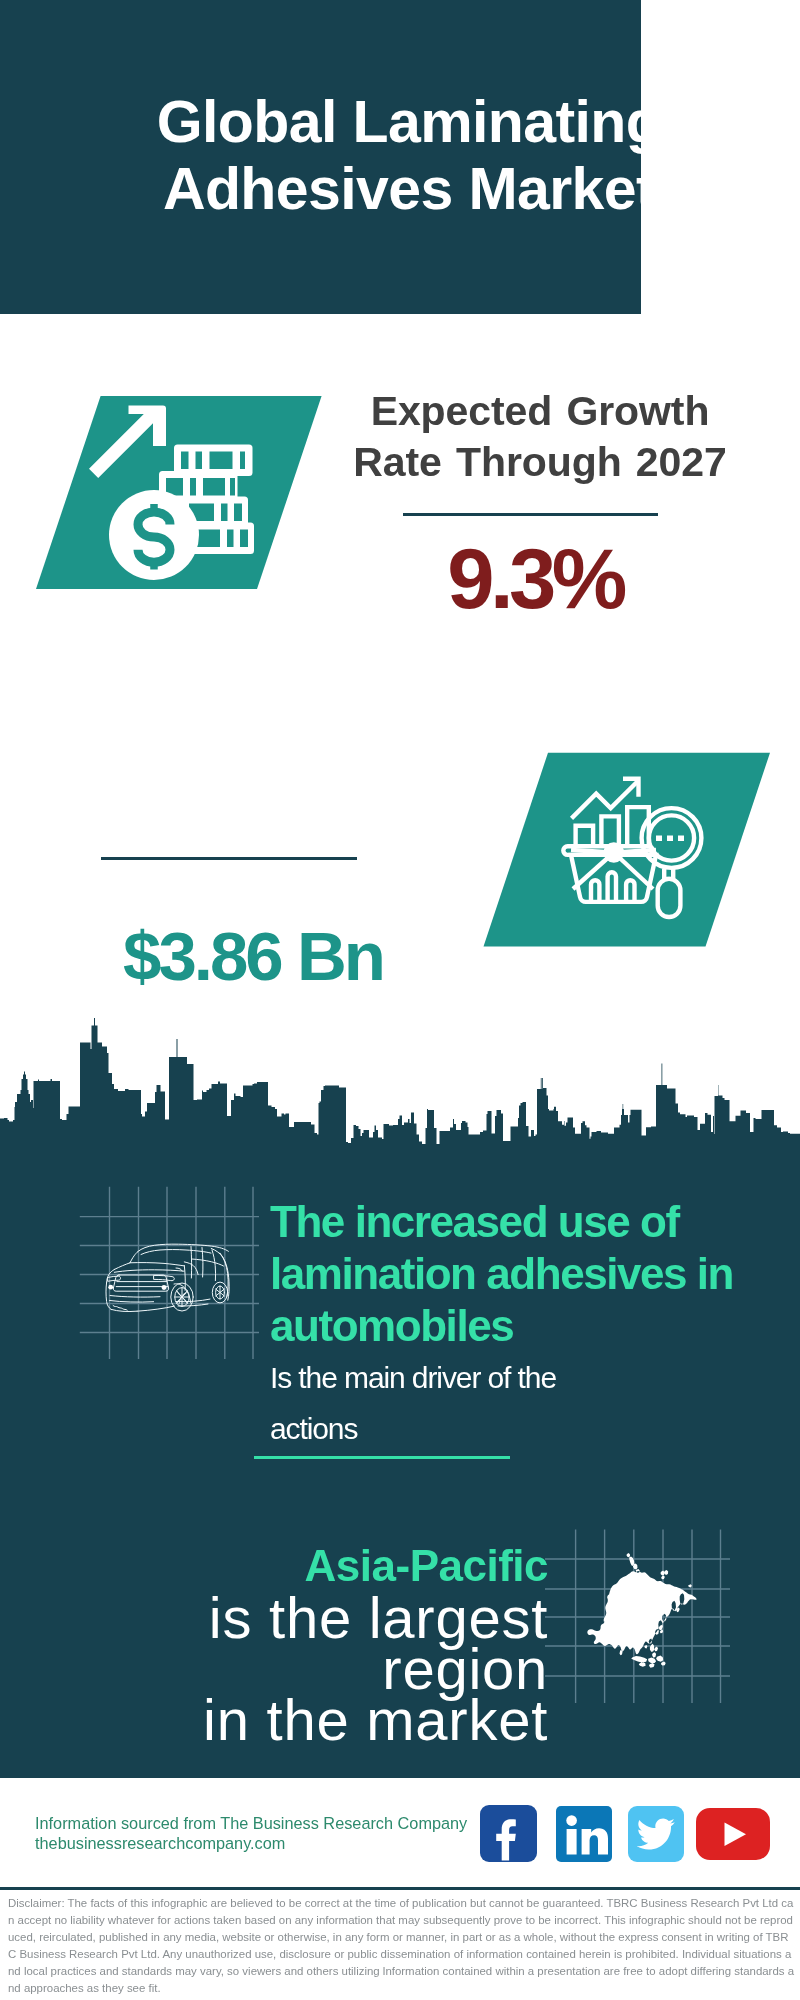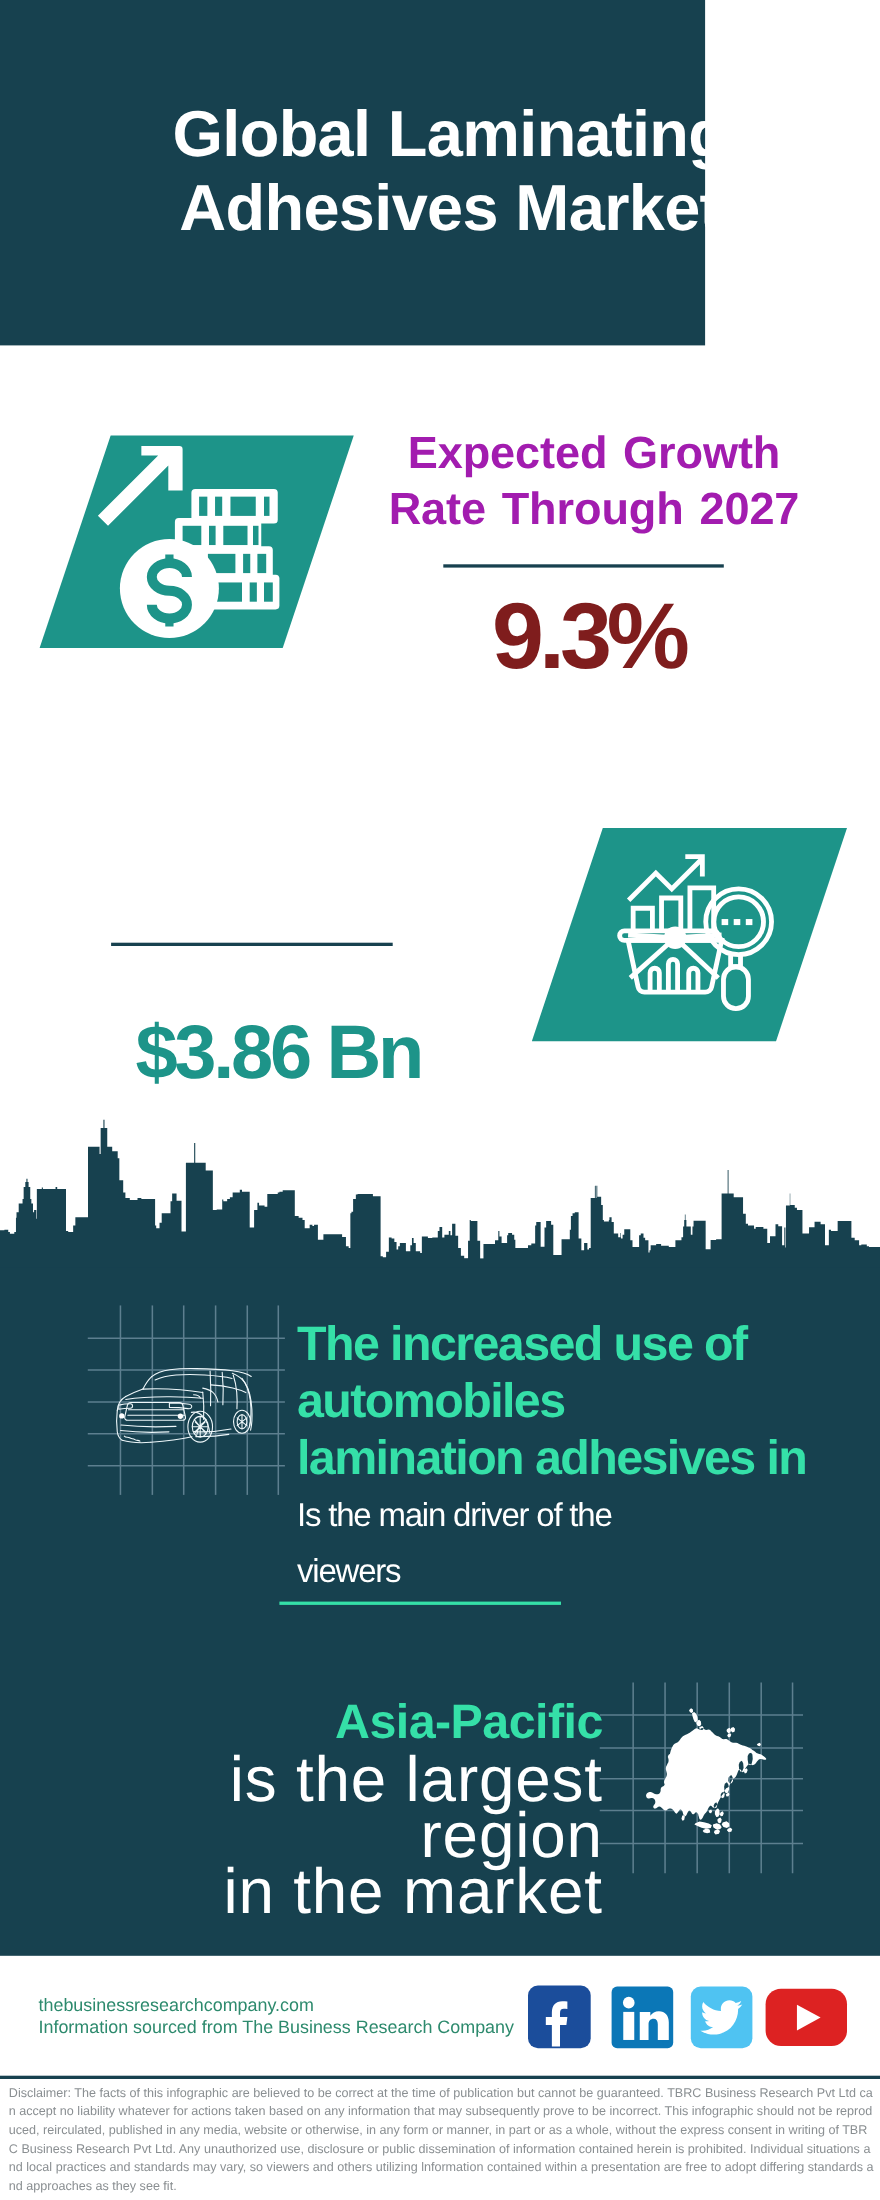--- a/index.html
+++ b/index.html
@@ -5,21 +5,21 @@
   html,body{margin:0;padding:0;}
   body{width:800px;height:2000px;background:#ffffff;font-family:"Liberation Sans",sans-serif;overflow:hidden;}
   .page{position:relative;width:800px;height:2000px;background:#fff;}
 
   
   .header{position:absolute;left:0;top:0;width:641px;height:314px;background:#17414f;}
   .header-title{position:absolute;left:9px;top:89px;width:800px;text-align:center;color:#fff;
     font-size:59px;font-weight:bold;line-height:67px;letter-spacing:-0.6px;}
 
   
-  .stat-head{position:absolute;color:#a21caf;font-size:41px;font-weight:bold;line-height:51px;text-align:center;letter-spacing:-0.1px;word-spacing:3px;}
+  .stat-head{position:absolute;color:#404040;font-size:41px;font-weight:bold;line-height:51px;text-align:center;letter-spacing:-0.1px;word-spacing:3px;}
   .stat-rule{position:absolute;height:3px;background:#17414f;}
   .stat-val{position:absolute;color:#7f1d1d;font-size:85px;font-weight:bold;line-height:85px;text-align:center;letter-spacing:-4.6px;}
   .stat-val2{position:absolute;color:#1d9489;font-size:69px;font-weight:bold;line-height:69px;text-align:center;letter-spacing:-3px;margin-top:40px;}
 
   .plgm{position:absolute;}
 
   
   .darkband{position:absolute;left:0;width:800px;background:#17414f;}
   .skyline{position:absolute;left:0;width:800px;}
 
@@ -217,24 +217,24 @@
       <path d="M106,121.5 c12,0.6 24,-0.4 34,-2.4"></path>
       <path d="M108,126 c11,0.2 21.5,-0.6 30,-2"></path>
 
       <path d="M106,88 c3.2,0 5.4,1.1 6.2,3"></path>
     </g>
   </svg>
 
   <div style="position:absolute;left:270px;top:1181px;width:500px;text-align:left;margin-top:15px;
               ">
     <div class="green-head">The increased use of</div>
+    <div class="green-head">lamination adhesives in</div>
     <div class="green-head">automobiles</div>
-    <div class="green-head">lamination adhesives in</div>
     <div class="white-sub">Is the main driver of the</div>
-    <div class="white-sub">viewers</div>
+    <div class="white-sub">actions</div>
   </div>
   <div style="position:absolute;left:254px;top:1456px;width:256px;height:3.2px;background:#35e0a8;"></div>
 
   <svg style="position:absolute;left:545px;top:1529px;" width="190" height="175" viewBox="0 0 190 175">
     <g stroke="#5d7f8f" stroke-width="1.4">
       <line x1="30.6" y1="0.5" x2="30.6" y2="174"></line>
       <line x1="59.6" y1="0.5" x2="59.6" y2="174"></line>
       <line x1="88.8" y1="0.5" x2="88.8" y2="174"></line>
       <line x1="118" y1="0.5" x2="118" y2="174"></line>
       <line x1="147" y1="0.5" x2="147" y2="174"></line>
@@ -251,22 +251,22 @@
   </svg>
 
   <div style="position:absolute;left:48px;top:1540px;width:500px;text-align:right;
               ">
     <div class="green-head2">Asia-Pacific</div>
     <div class="white-sub2">is the largest region</div>
     <div class="white-sub2">in the market</div>
   </div>
 
   <div class="srcline" style="left:35px;top:1814px;width:480px;">
+    <div>Information sourced from The Business Research Company</div>
     <div>thebusinessresearchcompany.com</div>
-    <div>Information sourced from The Business Research Company</div>
   </div>
 
   <a class="soc" style="left:480px;top:1805px;width:56.5px;height:56.5px;background:#1b4d9b;border-radius:9px;display:block;">
     <svg width="56.5" height="56.5" viewBox="0 0 56.5 56.5">
       <path fill="#ffffff" d="M35.8,14.6 c-1.3,-0.2 -3,-0.3 -4.6,-0.3 c-6.1,0 -9.5,3.6 -9.5,10.3 v4.1 h-5.5 v7.2 h5.5 v19.6 h7.4 v-19.6 h5.8 l0.9,-7.2 h-6.7 v-3.5 c0,-2.7 0.9,-4 3.5,-4 c0.9,0 1.8,0 3.2,0.1 z"></path>
     </svg>
   </a>
   <a class="soc" style="left:556px;top:1806px;width:56px;height:56px;background:#0b77b7;border-radius:5px;display:block;">
     <svg width="56" height="56" viewBox="0 0 56 56">
       <circle cx="15.6" cy="14.6" r="5.3" fill="#ffffff"></circle>

